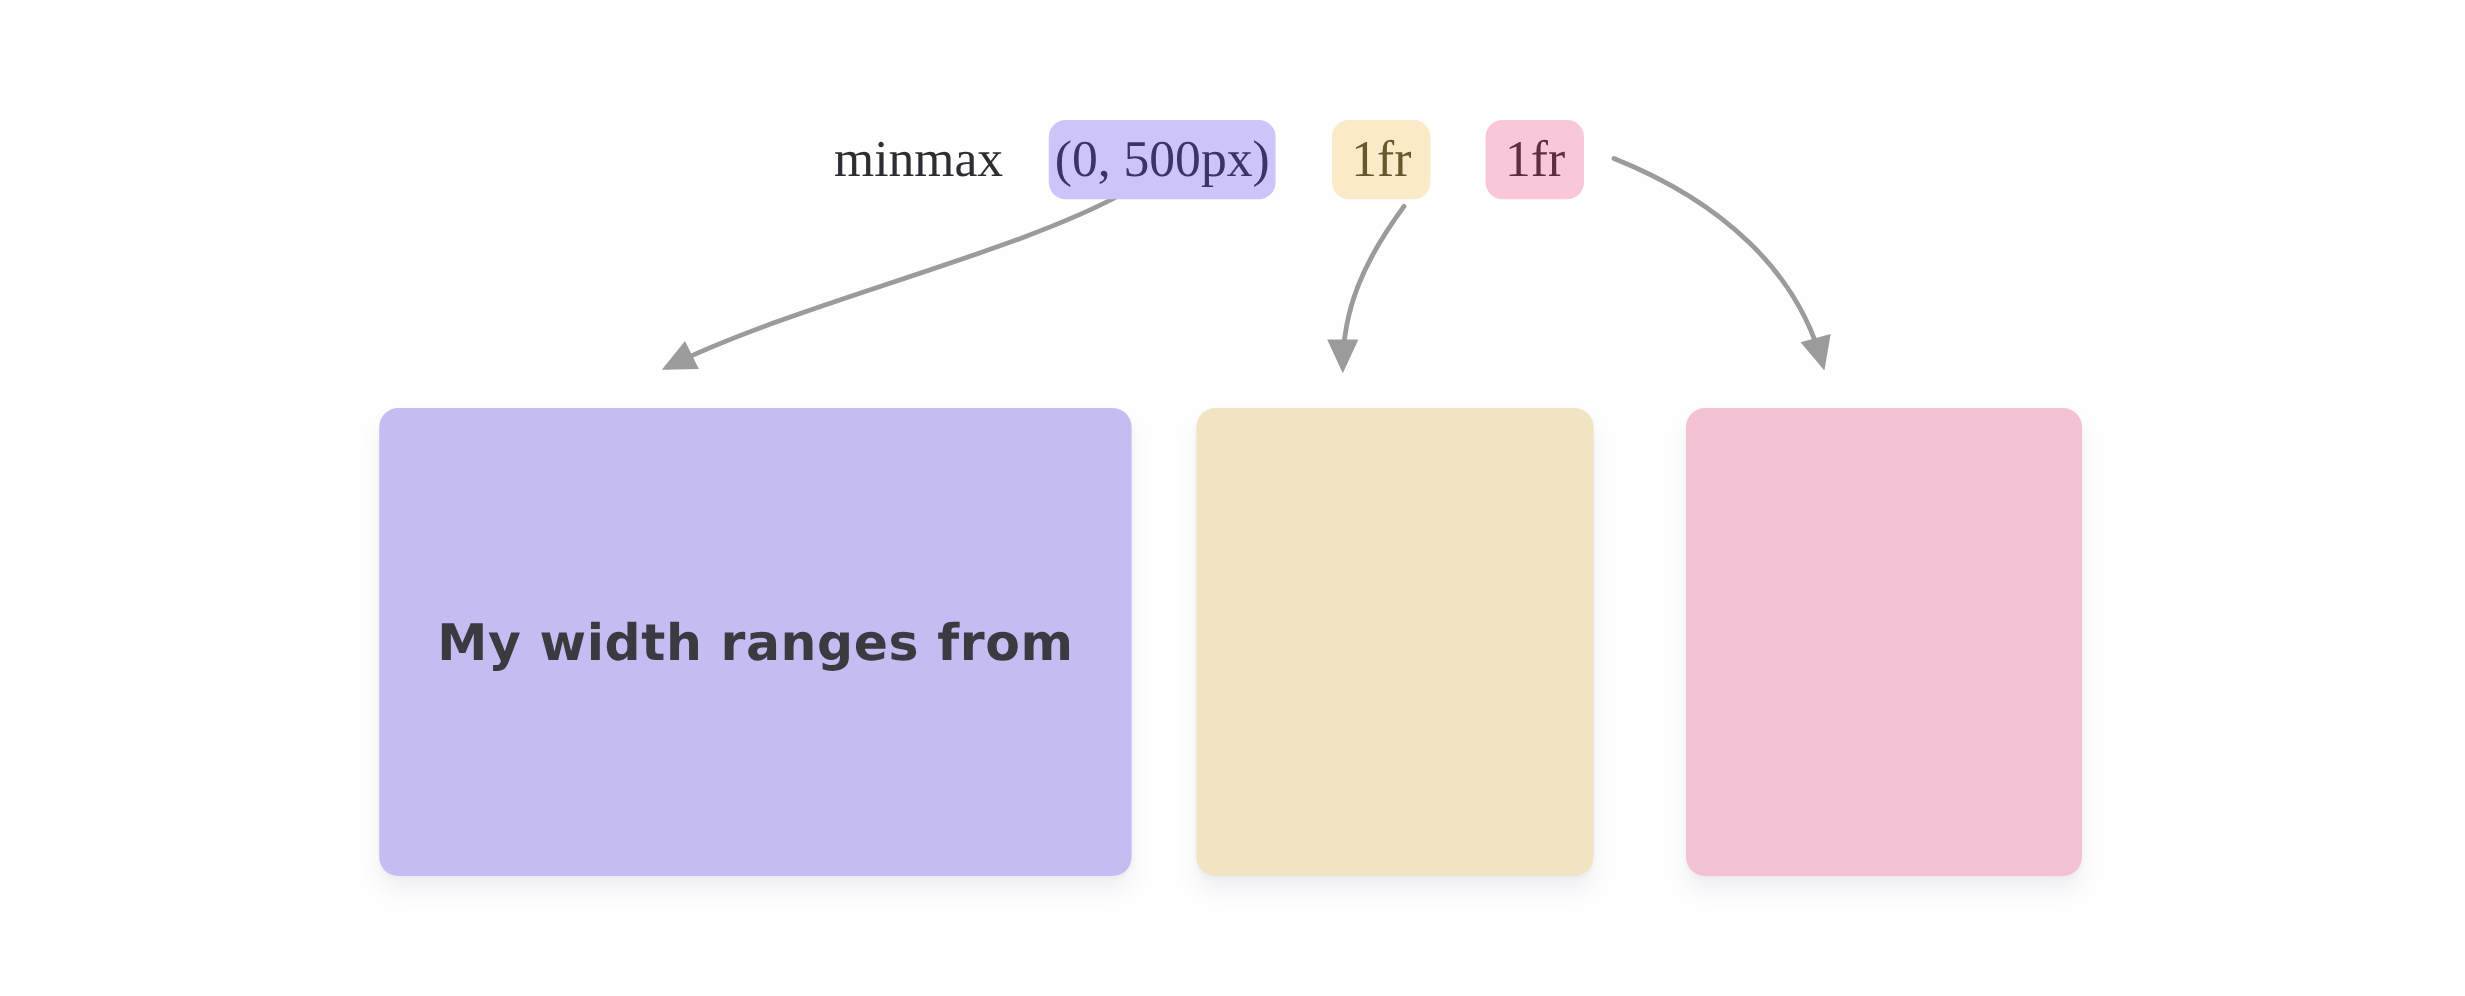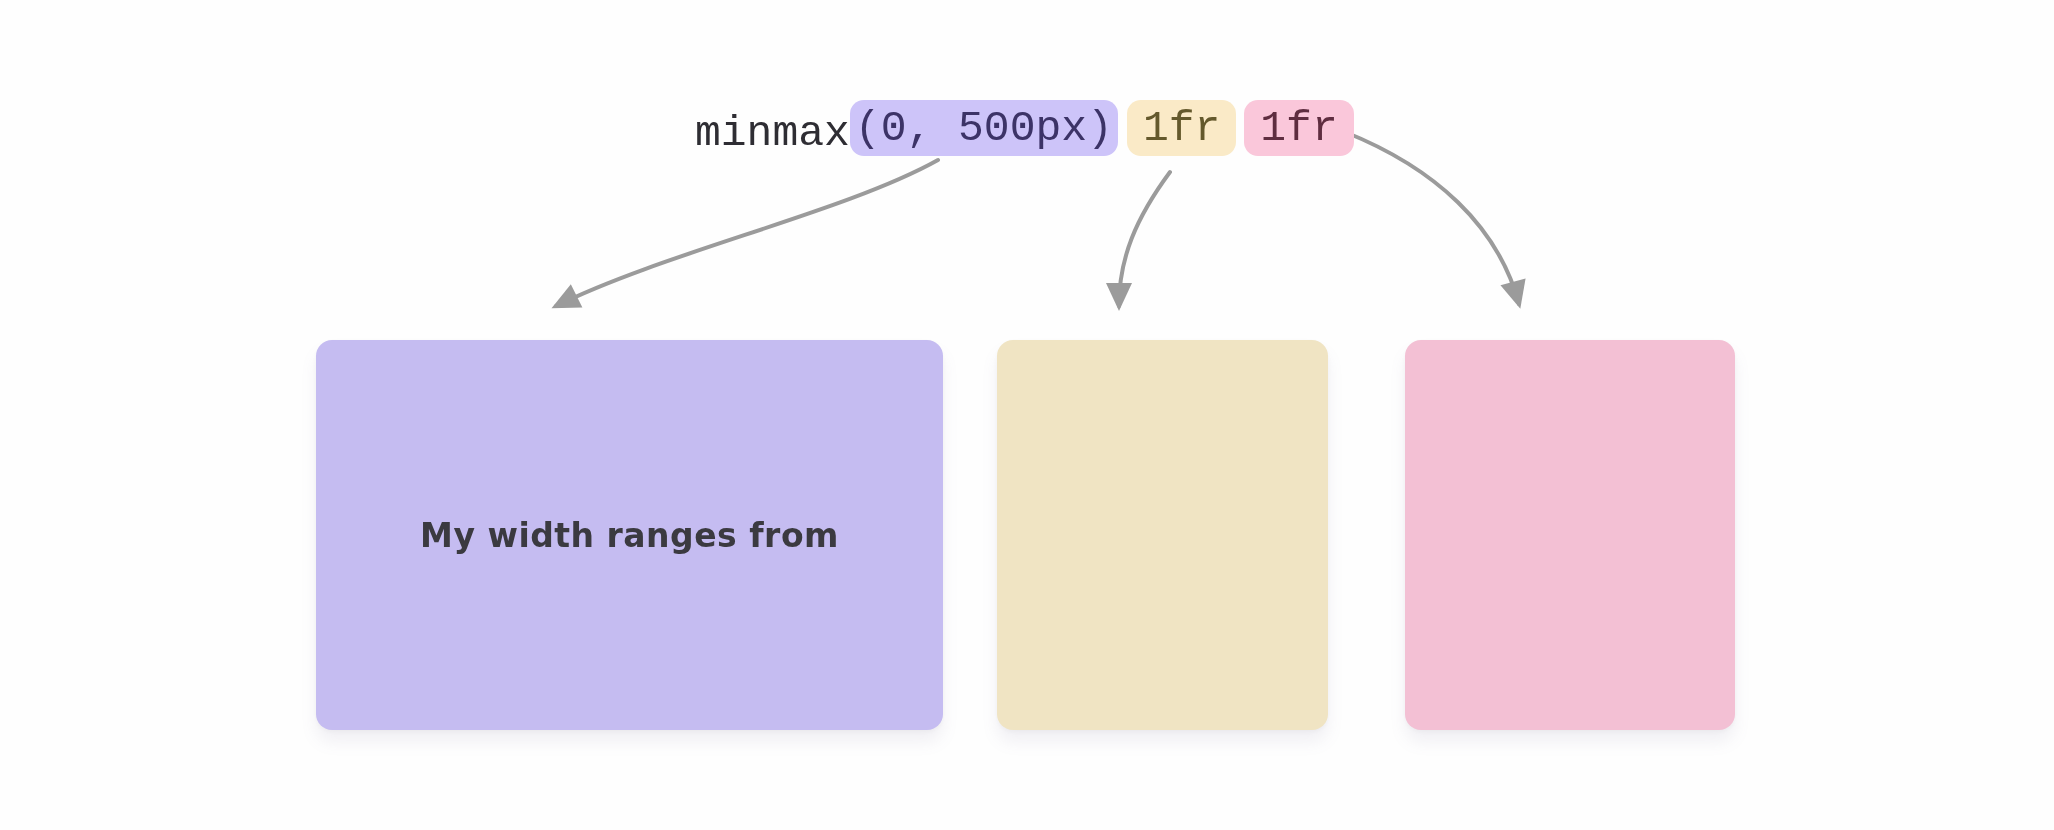--- a/index.html
+++ b/index.html
@@ -26,34 +26,35 @@
   }
 
   
   .code-row {
     position: absolute;
     left: 695px;
     top: 100px;
     height: 66px;
     display: flex;
     align-items: stretch;
-    font-family: Liberation Mono, monospace;
+    font-family: Liberation Serif, serif;
     font-size: 43px;
     white-space: pre;
+    gap: 38px;
   }
   .code-fn {
     display: inline-flex;
     align-items: center;
     color: #2e2d33;
   }
   .token {
     display: inline-flex;
     align-items: center;
     border-radius: 14px;
-    height: 56px;
+    height: 66px;
   }
   .token-purple {
     background: #cdc4f9;
     color: #3c3367;
     padding: 0 5px;
   }
   .token-cream {
     background: #faeac7;
     color: #64592c;
     padding: 0 16px;
@@ -77,21 +78,21 @@
     align-items: center;
     justify-content: center;
   }
   .box-purple { left: 316px; width: 627px; background: #c5bcf1; }
   .box-cream  { left: 997px; width: 331px; background: #f0e4c3; }
   .box-pink   { left: 1405px; width: 330px; background: #f3c0d4; }
 
   .box-label {
     text-align: center;
     font-weight: bold;
-    font-size: 33px;
+    font-size: 42px;
     line-height: 63px;
     color: #3b3a40;
     letter-spacing: 0.5px;
   }
 </style>
 </head>
 <body>
 
 <div class="canvas">
 

